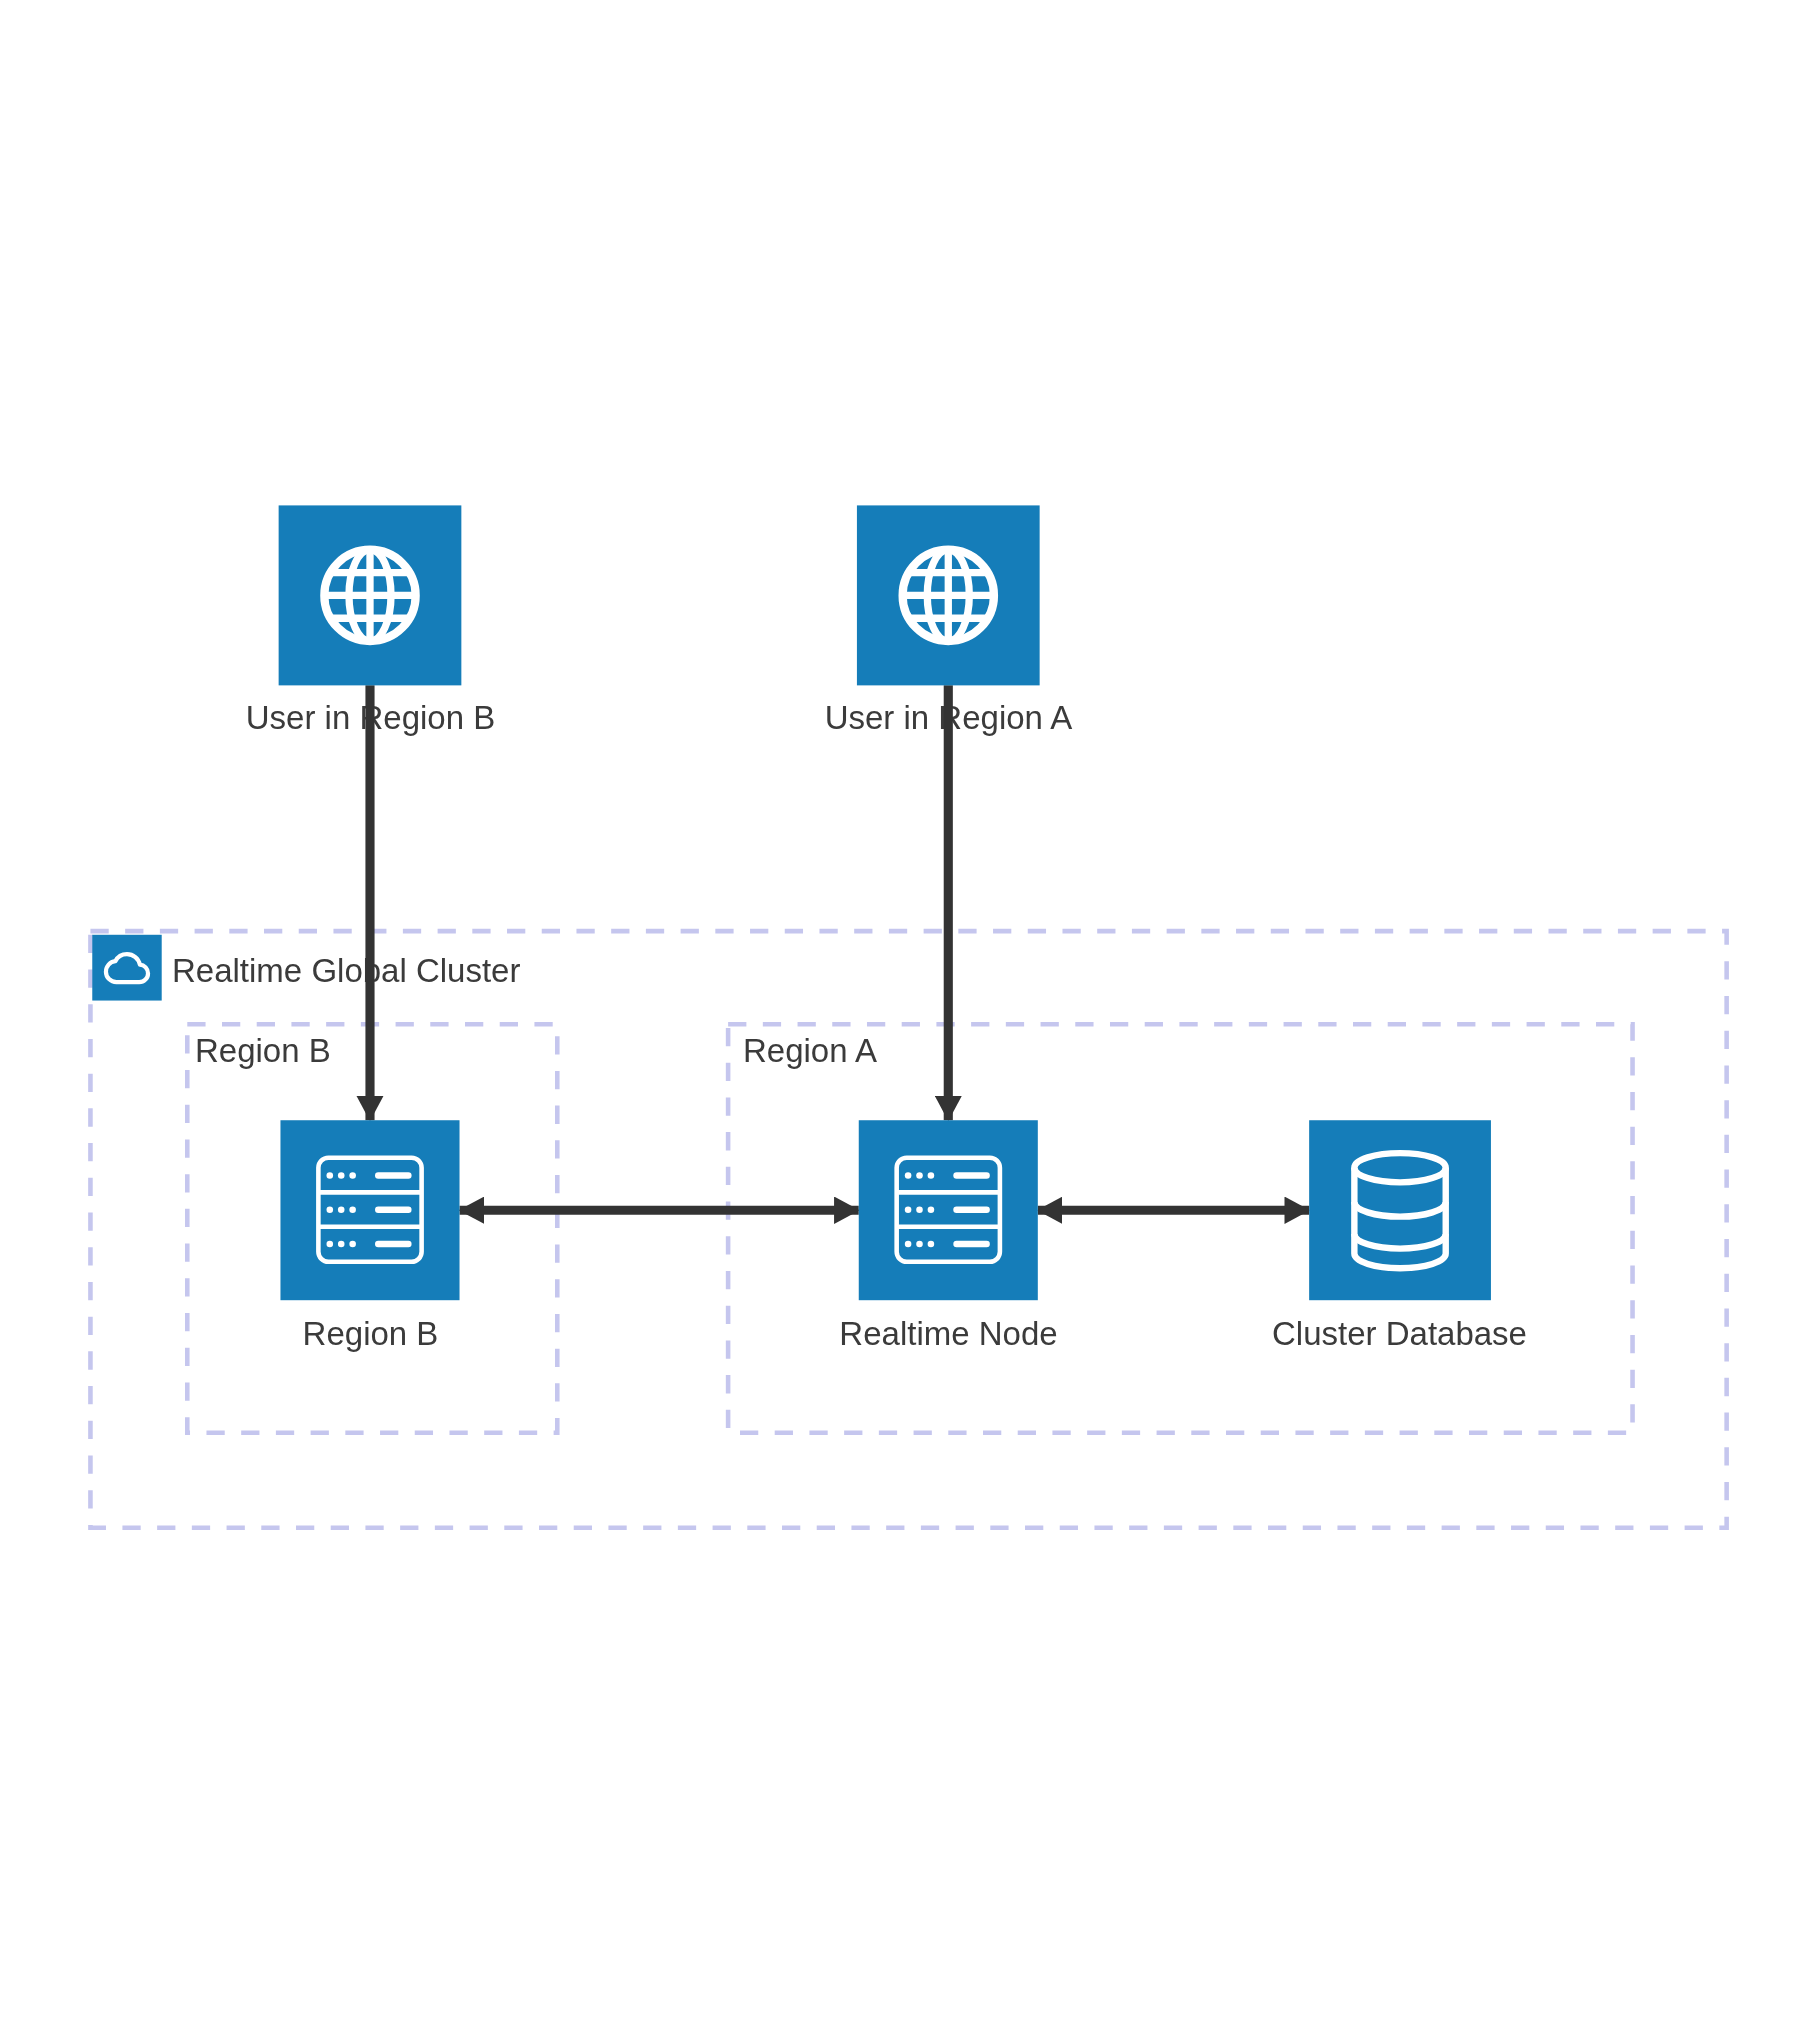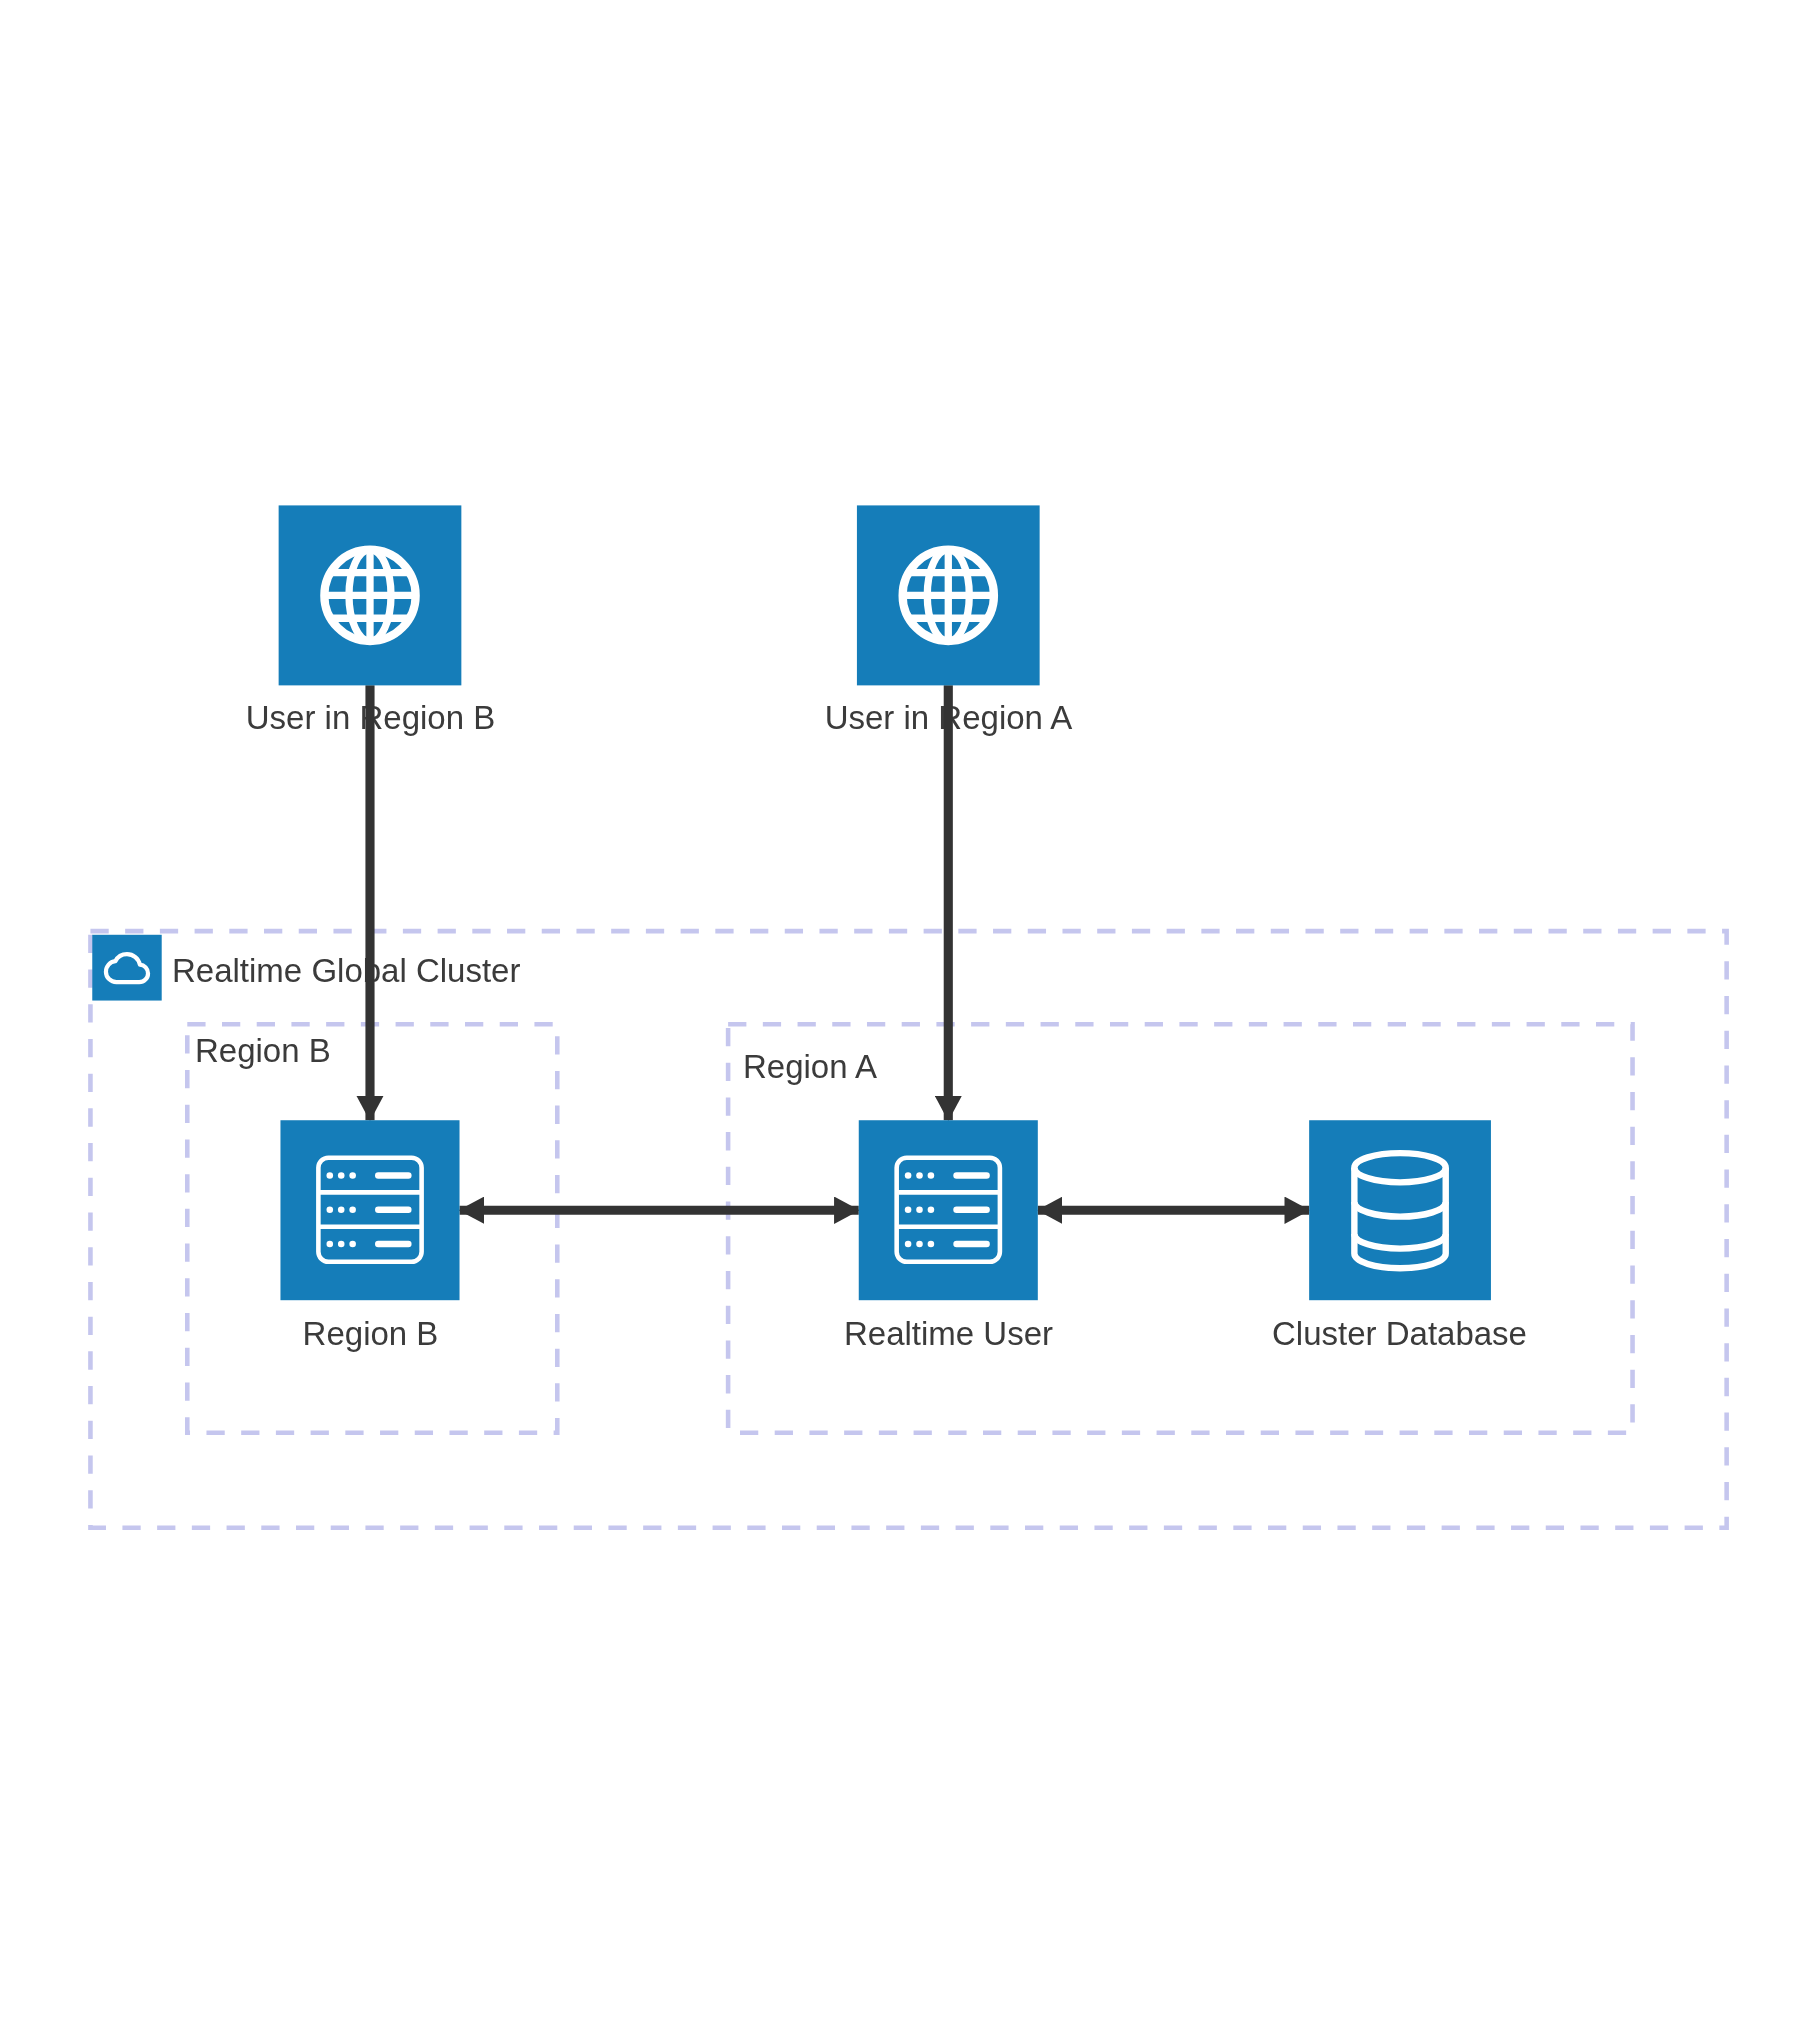--- a/index.html
+++ b/index.html
@@ -38,24 +38,24 @@
 <body>
 
 <div class="canvas">
 
   <div class="label centered" style="left:142px;top:701px;width:457px;">User in Region B</div>
   <div class="label centered" style="left:720px;top:701px;width:457px;">User in Region A</div>
 
   <div class="label" style="left:172px;top:954px;">Realtime Global Cluster</div>
 
   <div class="label" style="left:195px;top:1034px;">Region B</div>
-  <div class="label" style="left:743px;top:1034px;margin-top:16px;">Region A</div>
+  <div class="label" style="left:743px;top:1034px;">Region A</div>
 
   <div class="label centered" style="left:142px;top:1317px;width:457px;">Region B</div>
-  <div class="label centered" style="left:720px;top:1317px;width:457px;">Realtime User</div>
+  <div class="label centered" style="left:720px;top:1317px;width:457px;">Realtime Node</div>
   <div class="label centered" style="left:1171px;top:1317px;width:457px;">Cluster Database</div>
 
   <svg class="layer" viewBox="0 0 1990 2226">
     <defs>
       <marker id="ah" viewBox="0 0 28 30" markerWidth="28" markerHeight="30" markerUnits="userSpaceOnUse" refX="27" refY="15" orient="auto-start-reverse">
         <path class="arrowhead" d="M0,0 L28,15 L0,30 Z"></path>
       </marker>
 
       <g id="globe" class="icon-stroke" stroke="#FFFFFF" fill="none" stroke-width="8">
         <circle cx="0" cy="0" r="50" stroke-width="9"></circle>

